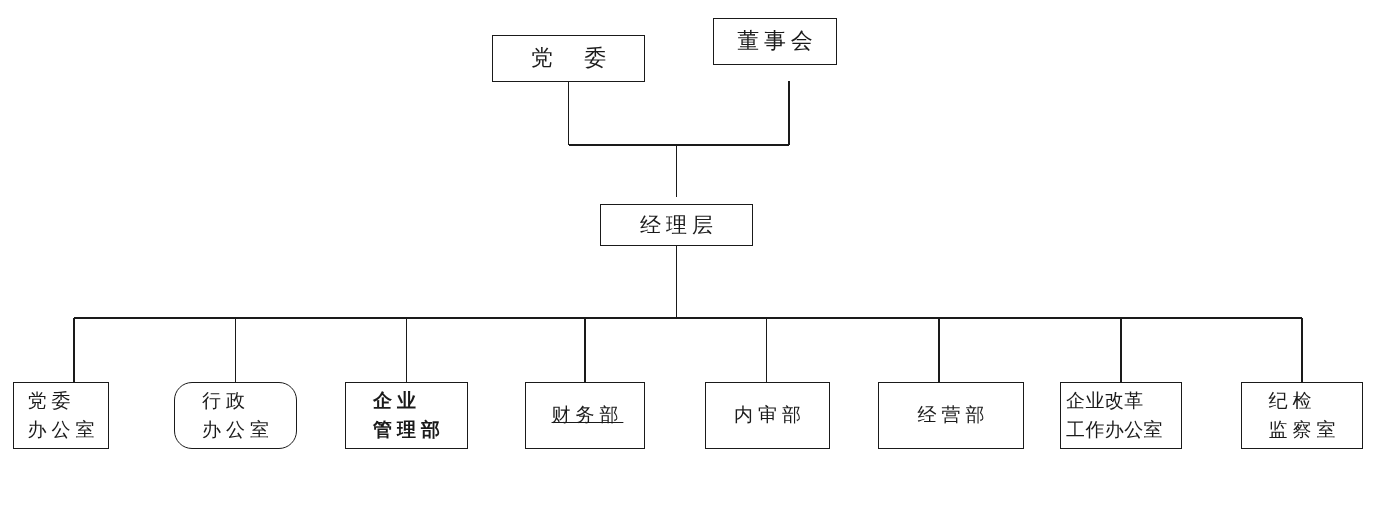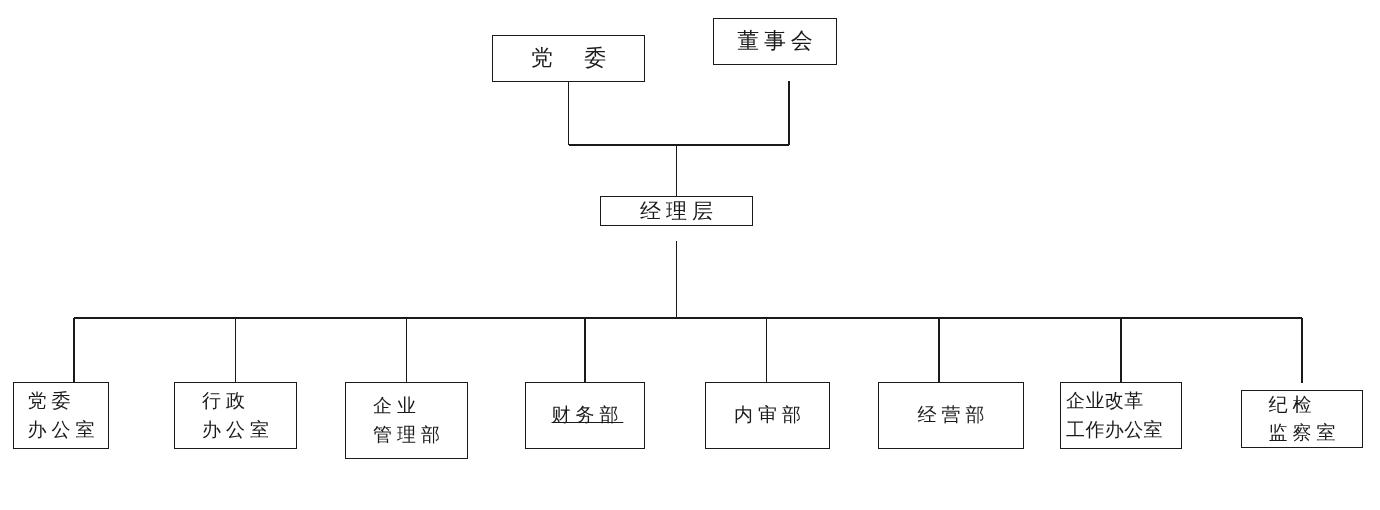--- a/index.html
+++ b/index.html
@@ -62,29 +62,29 @@
     margin-right: -0.26em;
     line-height: 1.5;
   }
   .lvl-dept.tight .lbl {
     letter-spacing: 0.02em;
     margin-right: 13px;
   }
   
   .n-party   { left: 492px;  top: 35px;  width: 153px; height: 47px; }
   .n-board   { left: 713px;  top: 18px;  width: 124px; height: 47px; }
-  .n-mgmt    { left: 600px;  top: 196px; width: 153px; height: 30px; }
+  .n-mgmt    { left: 600px;  top: 204px; width: 153px; height: 42px; }
   .n-dept0   { left: 13px;   top: 382px; width: 96px; height: 67px; }
-  .n-dept1   { left: 174px;  top: 382px; width: 123px; height: 67px; }
-  .n-dept2   { left: 345px;  top: 382px; width: 123px; height: 77px; }
+  .n-dept1   { left: 174px;  top: 382px; width: 123px; height: 67px; border-radius: 18px; }
+  .n-dept2   { left: 345px;  top: 382px; width: 123px; height: 67px; font-weight: bold; }
   .n-dept3   { left: 525px;  top: 382px; width: 120px; height: 67px; text-decoration: underline; }
   .n-dept4   { left: 705px;  top: 382px; width: 125px; height: 67px; }
   .n-dept5   { left: 878px;  top: 382px; width: 146px; height: 67px; }
   .n-dept6   { left: 1060px; top: 382px; width: 122px; height: 67px; }
-  .n-dept7   { left: 1241px; top: 382px; width: 122px; height: 58px; margin-top: 8px; }
+  .n-dept7   { left: 1241px; top: 382px; width: 122px; height: 67px; }
 </style>
 </head>
 <body>
 
 <div class="stage">
 
   <svg class="wires" viewBox="0 0 1380 510" aria-hidden="true">
 
     <path d="M568.5 81 L568.5 145"></path>
     <path d="M789 81 L789 145"></path>

